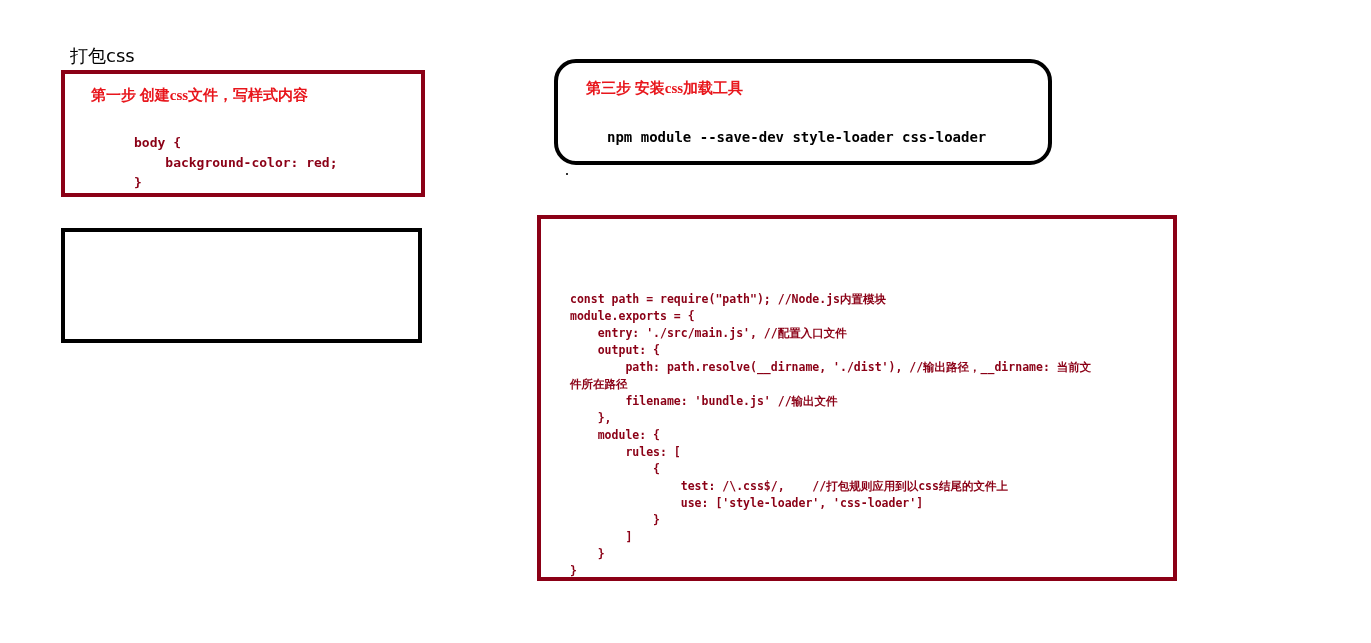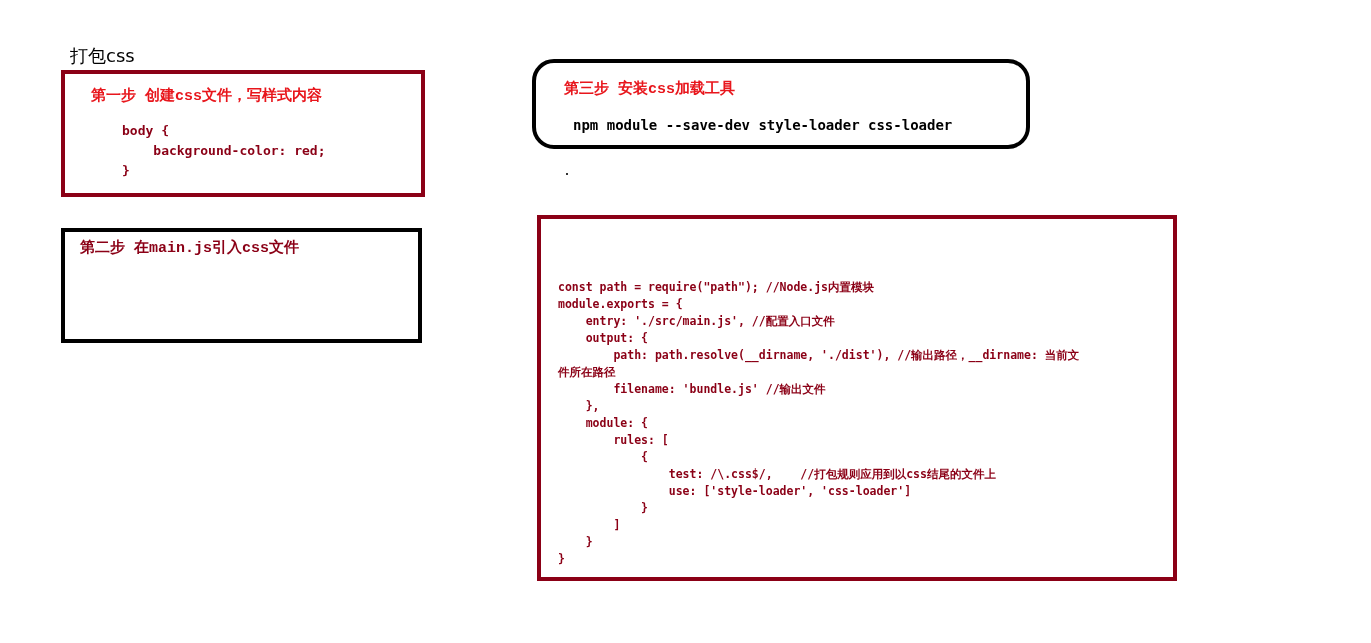--- a/index.html
+++ b/index.html
@@ -13,50 +13,49 @@
     left: 70px; top: 44px;
     font-family: "DejaVu Sans", "Liberation Sans", sans-serif;
     font-size: 18px; font-weight: normal; color: #000;
   }
   .box { position: absolute; box-sizing: border-box; background: #fff; }
   .box-red { border: 4px solid #8b0016; }
   .box-black { border: 4px solid #000; }
   .box-round { border: 4px solid #000; border-radius: 22px; }
   .step-title {
     position: absolute; white-space: nowrap;
-    font-family: Liberation Mono, monospace;
+    font-family: Liberation Serif, serif;
     font-size: 15px; font-weight: bold;
   }
   .t-red { color: #e8161c; }
   .t-dark { color: #8b0016; }
   pre.code {
-    position: absolute; margin: 0; white-space: pre;
+    position: absolute; margin: 12px; white-space: pre;
     font-family: "DejaVu Sans Mono", "Liberation Mono", monospace;
     font-weight: bold; color: #8b0016;
   }
   .code-black { color: #000 !important; }
   .dot { left: 566px; top: 173px; width: 2px; height: 2px; background: #333; }
 </style>
 </head>
 <body>
 
 <div class="abs page-title">打包css</div>
 
 <div class="box box-red" style="left:61px; top:70px; width:364px; height:127px;">
   <div class="step-title t-red" style="left:26px; top:12px;">第一步 创建css文件，写样式内容</div>
   <pre class="code" style="left:57px; top:47px; font-size:13px; line-height:20px;">body {
     background-color: red;
 }</pre>
 </div>
 
 <div class="box box-black" style="left:61px; top:228px; width:361px; height:115px;">
-  <div class="step-title t-dark" style="left:15px; top:6px;">第二步 在main.js引入css文件</div>
 </div>
 
-<div class="box box-round" style="left:532px; top:59px; width:498px; height:90px;text-align:right;">
+<div class="box box-round" style="left:554px; top:59px; width:498px; height:106px;text-align:right;">
   <div class="step-title t-red" style="left:28px; top:16px;">第三步 安装css加载工具</div>
   <pre class="code code-black" style="left:37px; top:52px; font-size:14px; line-height:20px;">npm module --save-dev style-loader css-loader</pre>
 </div>
 
 <div class="abs dot"></div>
 
 <div class="box box-red" style="left:537px; top:215px; width:640px; height:366px;">
   <pre class="code" style="left:17px; top:60px; font-size:11.5px; line-height:17px;">const path = require("path"); //Node.js内置模块
 module.exports = {
     entry: './src/main.js', //配置入口文件

